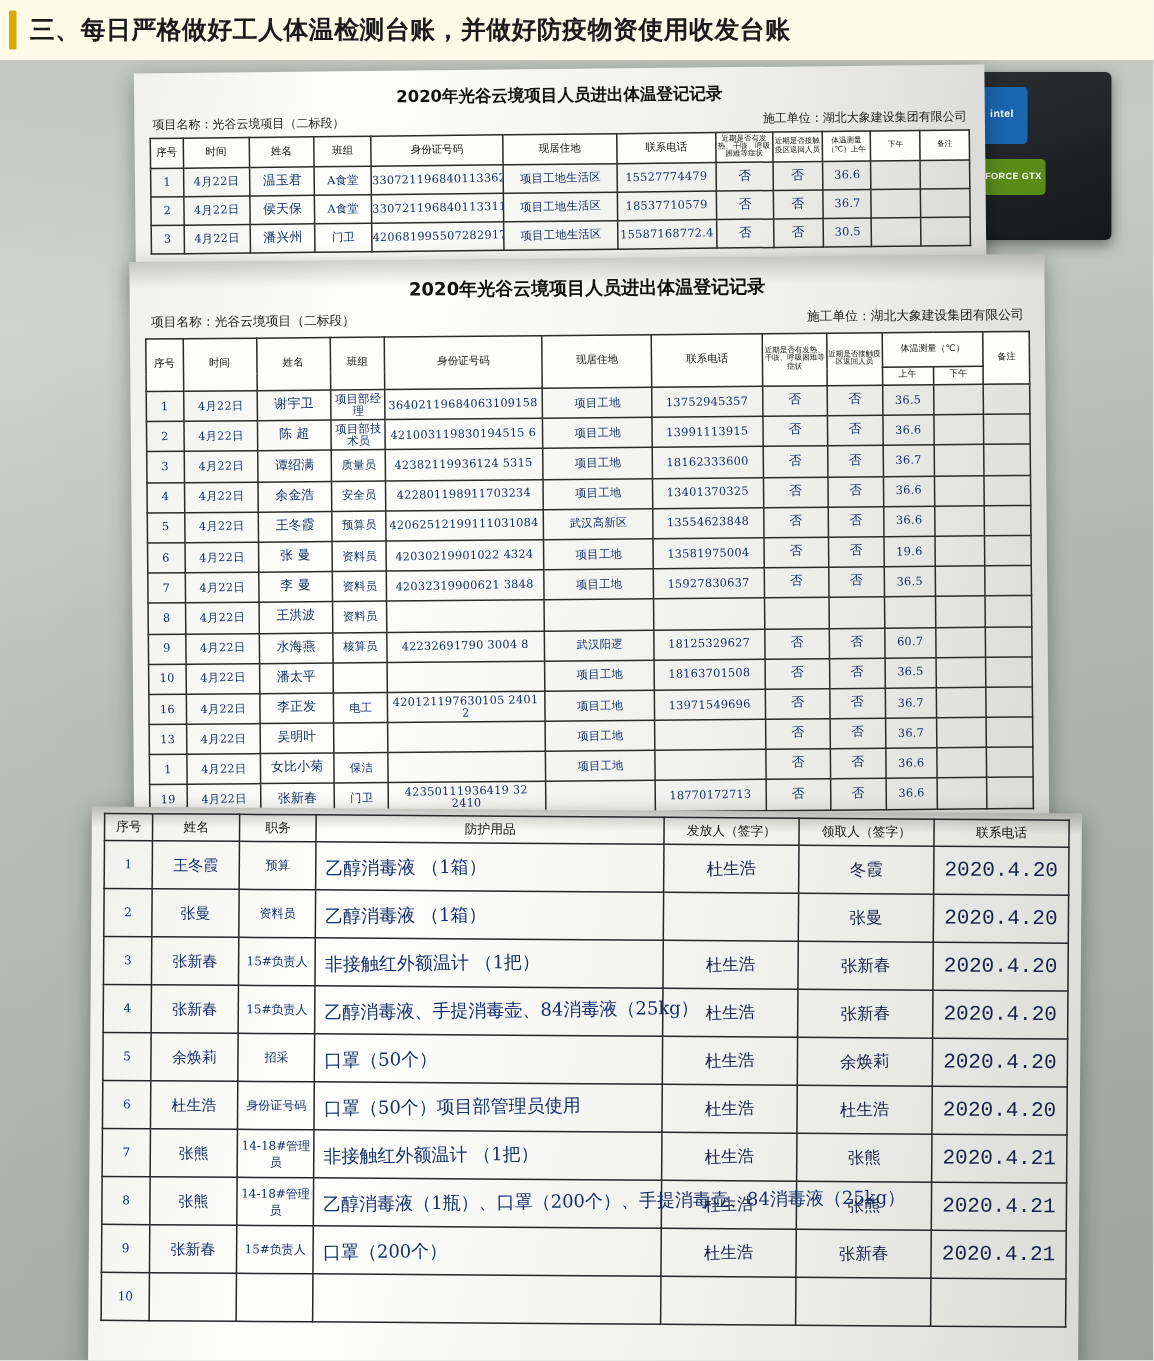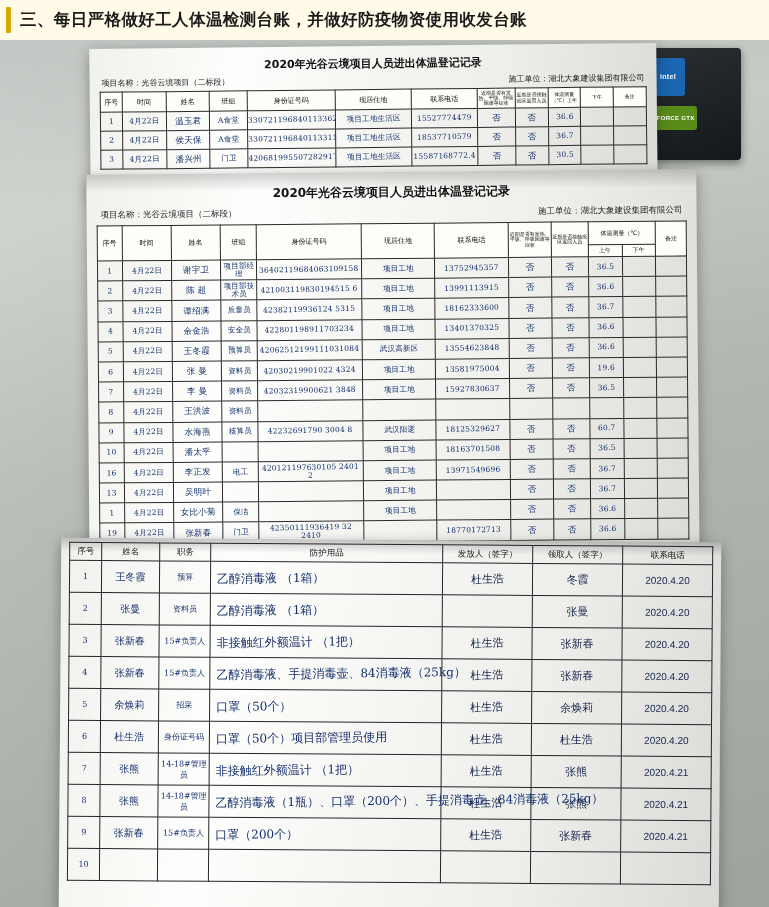--- a/index.html
+++ b/index.html
@@ -76,21 +76,21 @@
   table.supply th{height:17px;font-weight:normal;font-size:8.5px;}
   table.supply td{height:31px;}
   table.supply td.item{text-align:left;padding-left:6px;}
   .hwbig{font-family:"DejaVu Serif","Liberation Serif",serif;color:#14306e;font-size:12px;
     display:block;transform:rotate(-1.1deg);white-space:nowrap;}
   .hwmid{font-family:"DejaVu Serif","Liberation Serif",serif;color:#14306e;font-size:10px;
     display:block;transform:rotate(-1deg);}
   .hwsmall{font-family:"DejaVu Serif","Liberation Serif",serif;color:#14306e;font-size:8px;display:block;}
   .sig{font-family:"DejaVu Serif","Liberation Serif",serif;color:#15224a;font-size:11px;
     display:block;transform:rotate(-2deg);}
-  .date{font-family:Liberation Sans, sans-serif;color:#15224a;font-size:10px;display:block;}
+  .date{font-family:Liberation Mono, monospace;color:#15224a;font-size:14px;display:block;}
 
   
   .curl{position:absolute;pointer-events:none;}
   #sheet2 .curl{left:0;top:0;width:100%;height:18px;background:linear-gradient(180deg,rgba(0,0,0,.18),rgba(0,0,0,0));}
   #sheet3 .curl{left:0;top:0;width:100%;height:14px;background:linear-gradient(180deg,rgba(0,0,0,.22),rgba(0,0,0,0));}
 </style>
 </head>
 <body>
 
 <div class="header">

